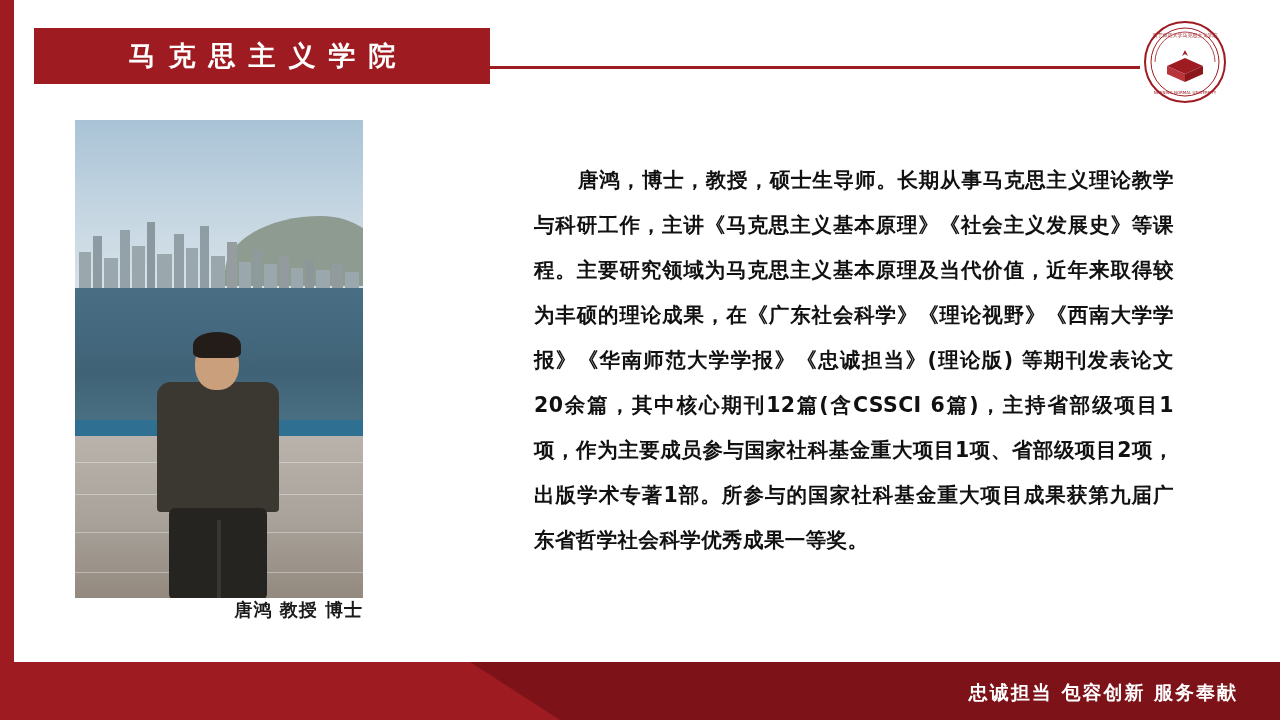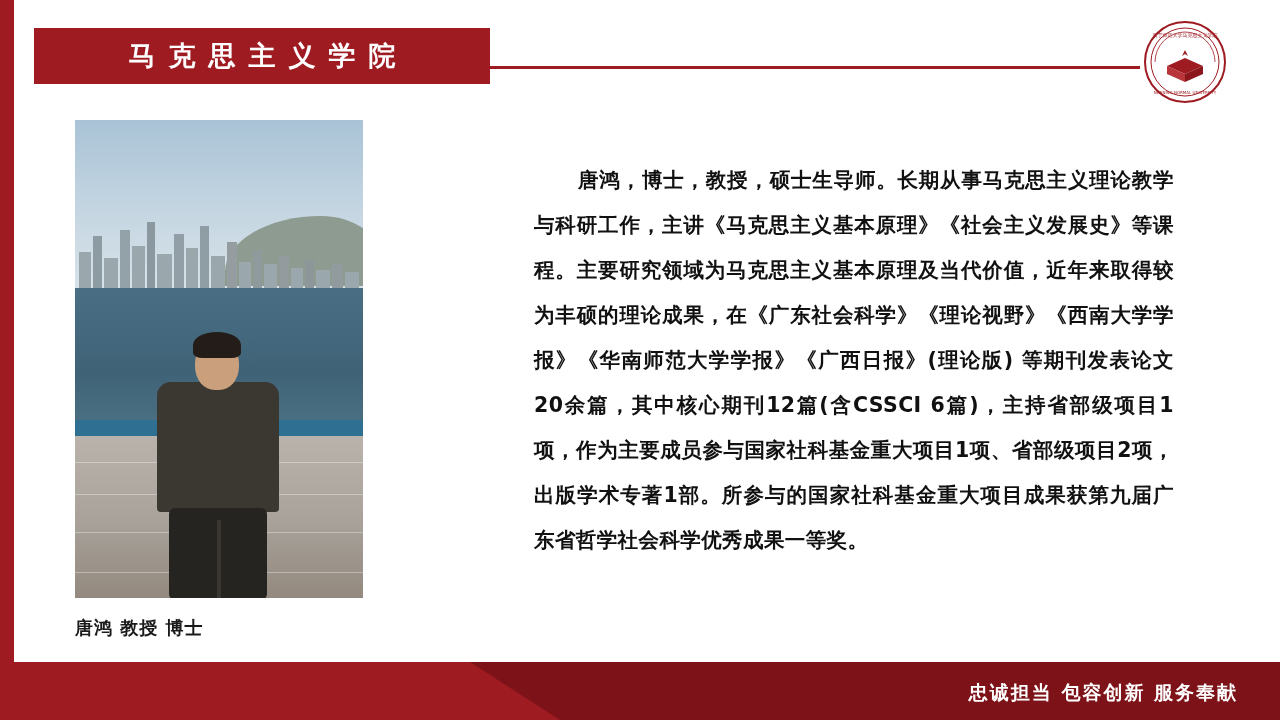--- a/index.html
+++ b/index.html
@@ -163,23 +163,22 @@
     background: #262421;
     border-radius: 6px;
   }
   .photo .leg-split {
     position: absolute;
     left: 142px; top: 400px;
     width: 4px; height: 78px;
     background: #3a3733;
   }
   .photo-caption {
-    margin-top: 18px;
     width: 288px;
-    text-align: left;
+    text-align: right;
     font-family: "DejaVu Sans", sans-serif;
     font-size: 18px;
     font-weight: bold;
     color: #1a1a1a;
     letter-spacing: 1px;
   }
 
   
   .bio {
     position: absolute;
@@ -293,19 +292,19 @@
     </div>
     <div class="person-body"></div>
     <div class="person-legs"></div>
     <div class="leg-split"></div>
     <div class="person-head"></div>
     <div class="person-hair"></div>
   </div>
   <div class="photo-caption">唐鸿   教授 博士</div>
 </div>
 
-<div class="bio">唐鸿，博士，教授，硕士生导师。长期从事马克思主义理论教学与科研工作，主讲《马克思主义基本原理》《社会主义发展史》等课程。主要研究领域为马克思主义基本原理及当代价值，近年来取得较为丰硕的理论成果，在《广东社会科学》《理论视野》《西南大学学报》《华南师范大学学报》《广西日报》(理论版) 等期刊发表论文20余篇，其中核心期刊12篇(含CSSCI 6篇)，主持省部级项目1项，作为主要成员参与国家社科基金重大项目1项、省部级项目2项，出版学术专著1部。所参与的国家社科基金重大项目成果获第九届广东省哲学社会科学优秀成果一等奖。</div>
+<div class="bio">唐鸿，博士，教授，硕士生导师。长期从事马克思主义理论教学与科研工作，主讲《马克思主义基本原理》《社会主义发展史》等课程。主要研究领域为马克思主义基本原理及当代价值，近年来取得较为丰硕的理论成果，在《广东社会科学》《理论视野》《西南大学学报》《华南师范大学学报》《忠诚担当》(理论版) 等期刊发表论文20余篇，其中核心期刊12篇(含CSSCI 6篇)，主持省部级项目1项，作为主要成员参与国家社科基金重大项目1项、省部级项目2项，出版学术专著1部。所参与的国家社科基金重大项目成果获第九届广东省哲学社会科学优秀成果一等奖。</div>
 
 <div class="footer">
   <div class="footer-dark"></div>
   <div class="footer-light"></div>
   <div class="footer-slogan">忠诚担当 包容创新 服务奉献</div>
 </div>
 
 </body></html>

